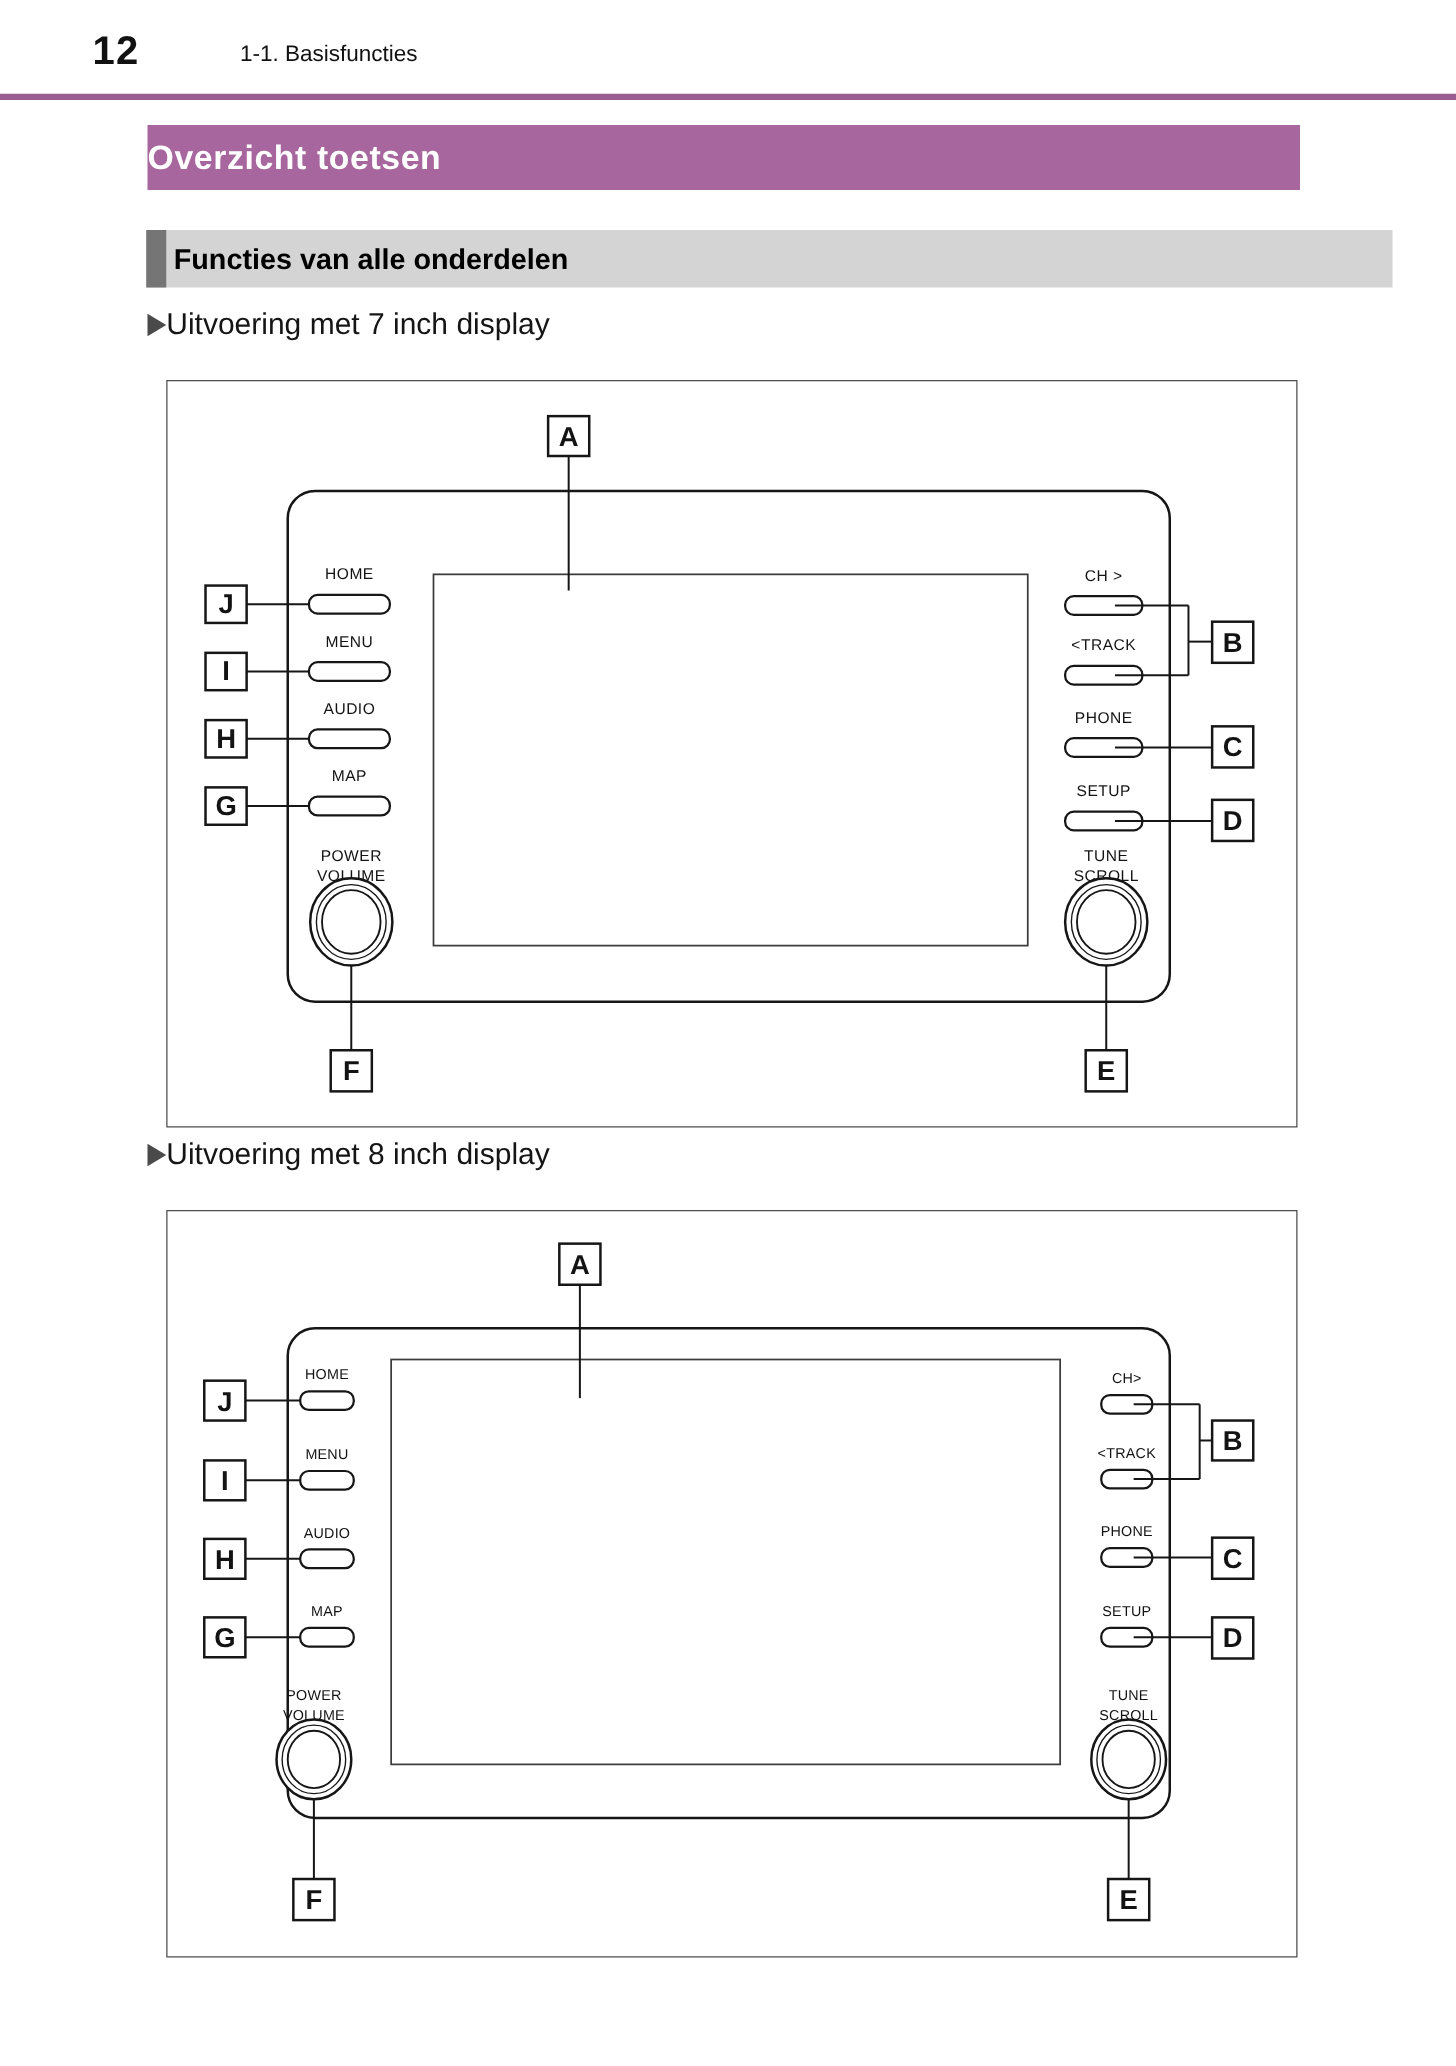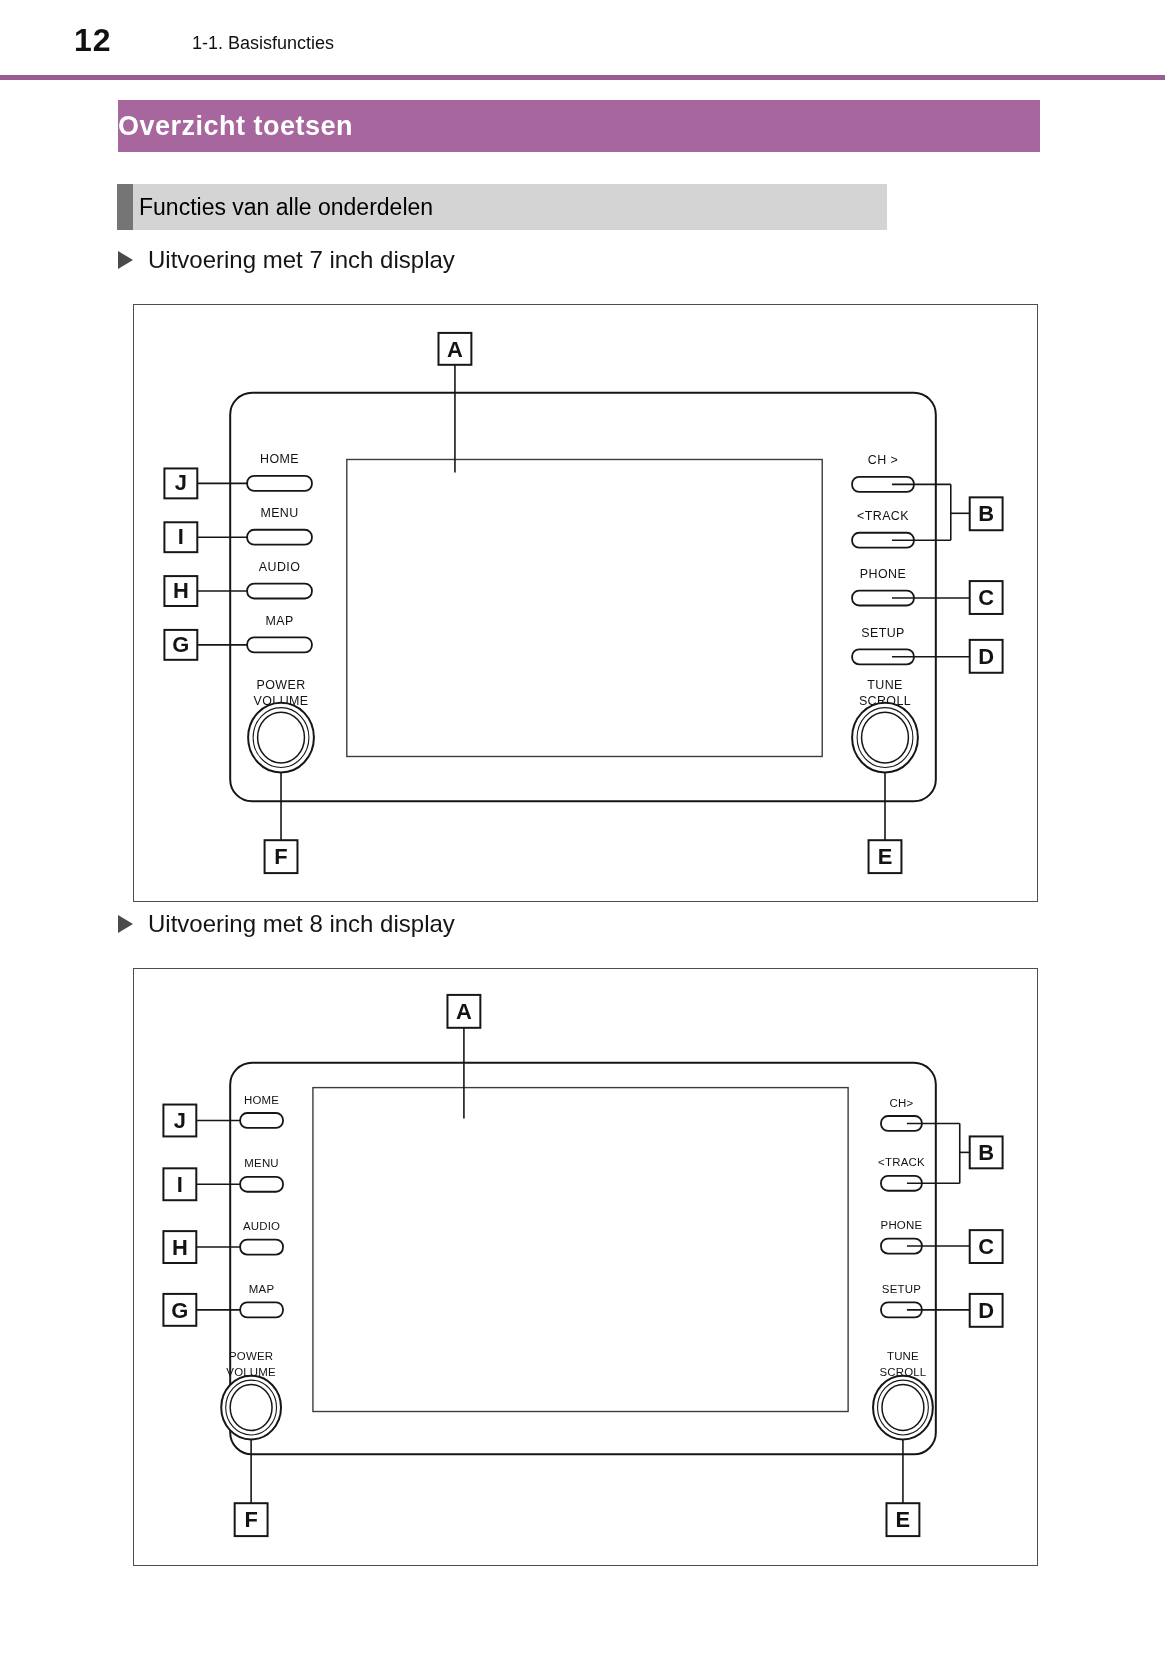--- a/index.html
+++ b/index.html
@@ -4,24 +4,24 @@
 <style>
   html,body{margin:0;padding:0;background:#fff;}
   body{width:1165px;height:1653px;position:relative;font-family:"Liberation Sans",sans-serif;color:#111;overflow:hidden;}
 
   .pagenum{position:absolute;left:74px;top:22px;font-size:32px;font-weight:bold;letter-spacing:1px;}
   .crumb{position:absolute;left:192px;top:33px;font-size:18px;font-weight:normal;}
   .toprule{position:absolute;left:0;top:75px;width:1165px;height:5px;}
 
   .banner{position:absolute;left:118px;top:100px;width:922px;height:52px;color:#fff;
           font-size:27px;font-weight:bold;line-height:52px;padding-left:0;box-sizing:border-box;letter-spacing:.5px;}
-  .section-banner{position:absolute;left:117px;top:184px;width:770px;height:46px;box-sizing:border-box;
-          font-size:23px;font-weight:normal;line-height:46px;padding-left:6px;color:#000;}
-
-  .variant-heading{position:absolute;left:118px;display:flex;align-items:center;gap:15px;font-size:24px;color:#151515;}
+  .section-banner{position:absolute;left:117px;top:184px;width:997px;height:46px;box-sizing:border-box;
+          font-size:23px;font-weight:bold;line-height:46px;padding-left:6px;color:#000;}
+
+  .variant-heading{position:absolute;left:118px;display:flex;align-items:center;font-size:24px;color:#151515;}
   .variant-heading .tri{width:0;height:0;border-left:15px solid #4a4a4a;border-top:9px solid transparent;border-bottom:9px solid transparent;flex:0 0 auto;}
   #vh7{top:246px;} #vh8{top:910px;justify-content:space-between;}
 
   .figure{position:absolute;left:133px;width:905px;height:598px;border:1.5px solid #4d4d4d;box-sizing:border-box;background:#fff;}
   #fig7{top:304px;} #fig8{top:968px;}
   .figure svg{position:absolute;left:0;top:0;width:100%;height:100%;}
 
   .fig text{font-family:"Liberation Sans",sans-serif;fill:#131313;stroke:none;}
   .lbl{font-size:12.5px;letter-spacing:.4px;}
   .lbl2{font-size:11.5px;letter-spacing:.2px;}

